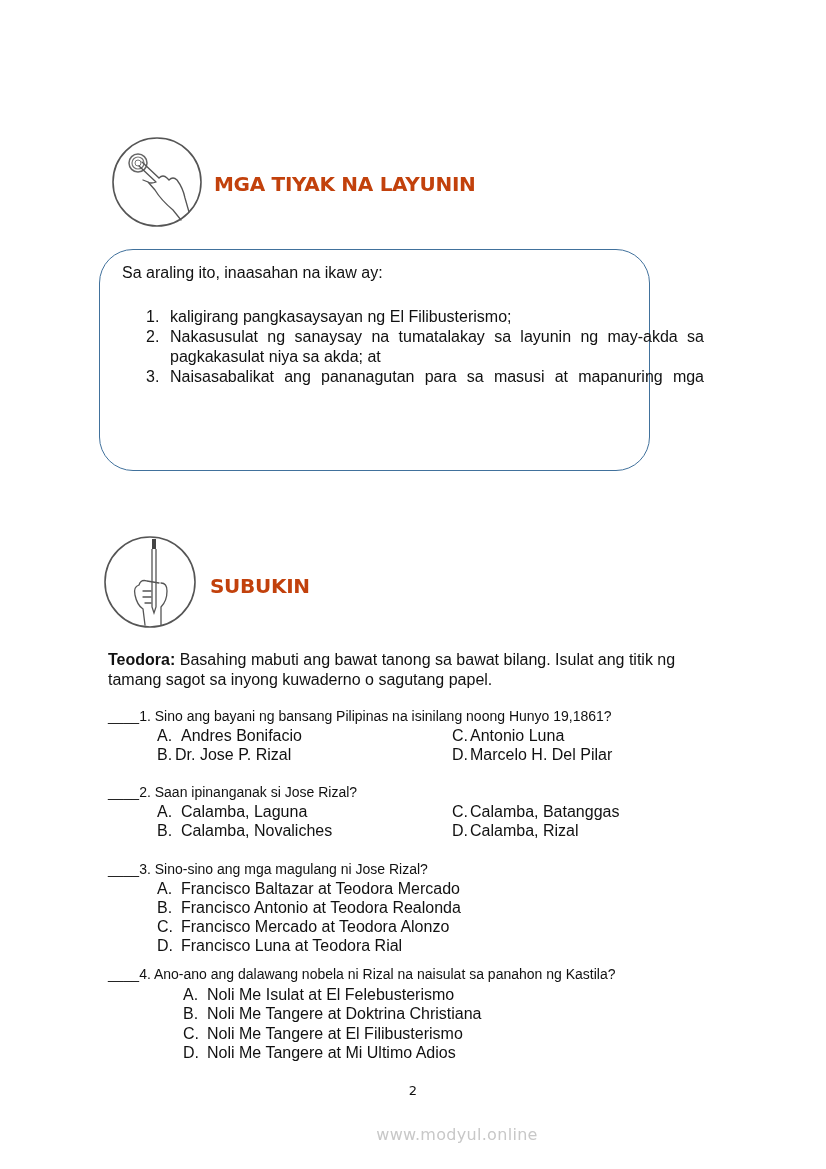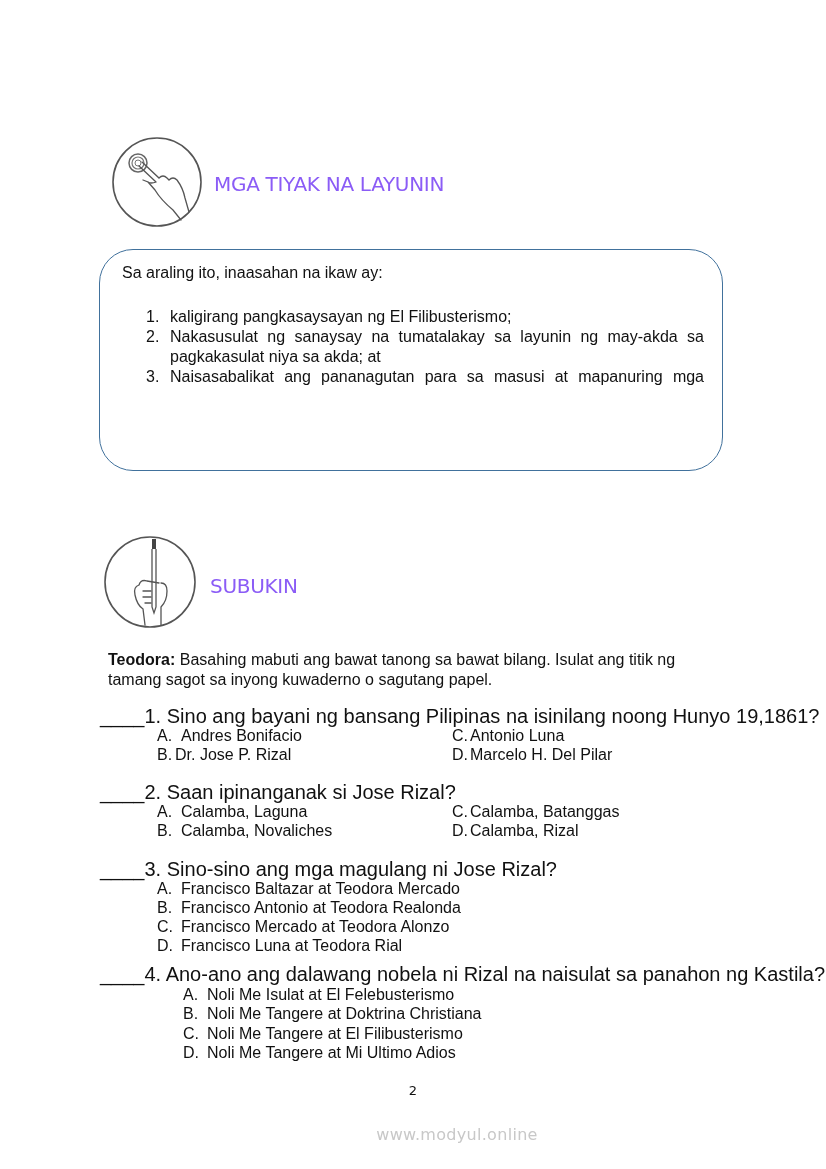--- a/index.html
+++ b/index.html
@@ -2,36 +2,36 @@
 <html><head>
   <meta charset="utf-8">
   <style>
     html, body { margin: 0; padding: 0; }
     body {
       width: 826px; height: 1169px; background: #ffffff; position: relative;
       font-family: "Liberation Sans", sans-serif; color: #111; overflow: hidden;
     }
     .icon-circle { position: absolute; }
     .section-title {
-      position: absolute; font-family: "DejaVu Sans", sans-serif; font-weight: normal;
-      font-size: 20px; letter-spacing: -0.3px; color: #8b5cf6;
+      position: absolute; font-family: "DejaVu Sans", sans-serif; font-weight: bold;
+      font-size: 20px; letter-spacing: -0.3px; color: #c2410c;
     }
     .objectives-box {
-      position: absolute; left: 99px; top: 249px; width: 624px; height: 222px;
+      position: absolute; left: 99px; top: 249px; width: 551px; height: 222px;
       border: 1.5px solid #41719c; border-radius: 34px; box-sizing: border-box;
     }
     .intro { position: absolute; left: 22px; top: 14px; font-size: 16px; }
     .obj-list { position: absolute; left: 46px; top: 57px; width: 558px; margin: 0; padding: 0; list-style: none; }
     .obj-item { display: flex; font-size: 16px; line-height: 20px; margin-bottom: 0; }
     .obj-num { width: 24px; flex: none; }
     .obj-text { flex: 1; text-align: justify; text-align-last: left; }
     .obj-text .line1 { display: block; text-align: justify; text-align-last: justify; }
     .panuto { position: absolute; left: 108px; top: 650px; width: 600px; font-size: 16px; line-height: 20px; }
     .panuto b { font-weight: bold; }
-    .q { position: absolute; left: 100px; font-size: 20px; line-height: 19px; white-space: nowrap; text-align: center; }
+    .q { position: absolute; left: 108px; font-size: 14px; line-height: 19px; white-space: nowrap; text-align: center; }
     .opt { position: absolute; font-size: 16px; line-height: 19px; white-space: nowrap; }
     .opt .lbl { display: inline-block; width: 24px; }
     .opt .lbl.tight { width: 18px; }
     .page-num { position: absolute; left: 0; width: 826px; top: 1083px; text-align: center; font-size: 13px; font-family: "DejaVu Sans", sans-serif; }
     .watermark { position: absolute; left: 0; width: 826px; top: 1125px; text-align: center; font-size: 16px; color: #c8c8c8; font-family: "DejaVu Sans", sans-serif; letter-spacing: 0.3px; padding-left: 44px; }
   </style>
 </head>
 <body>
 
 <div>

